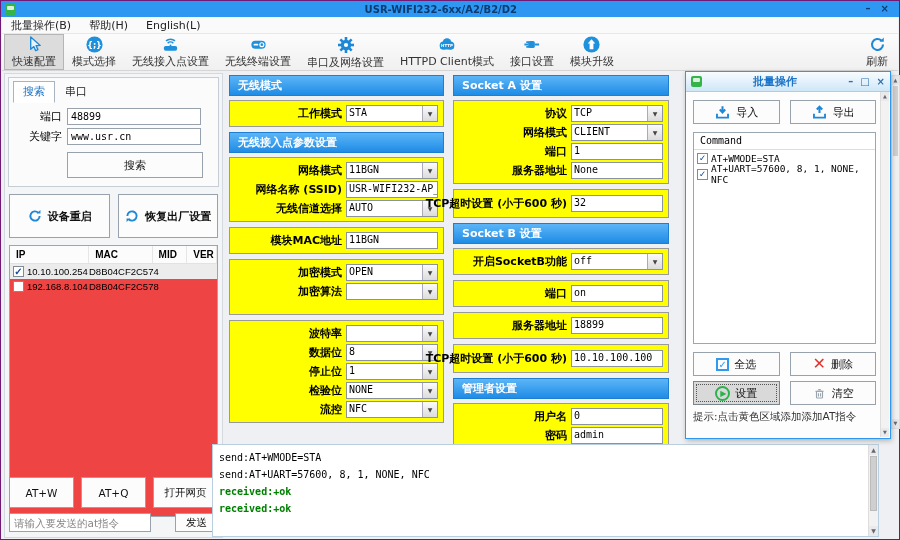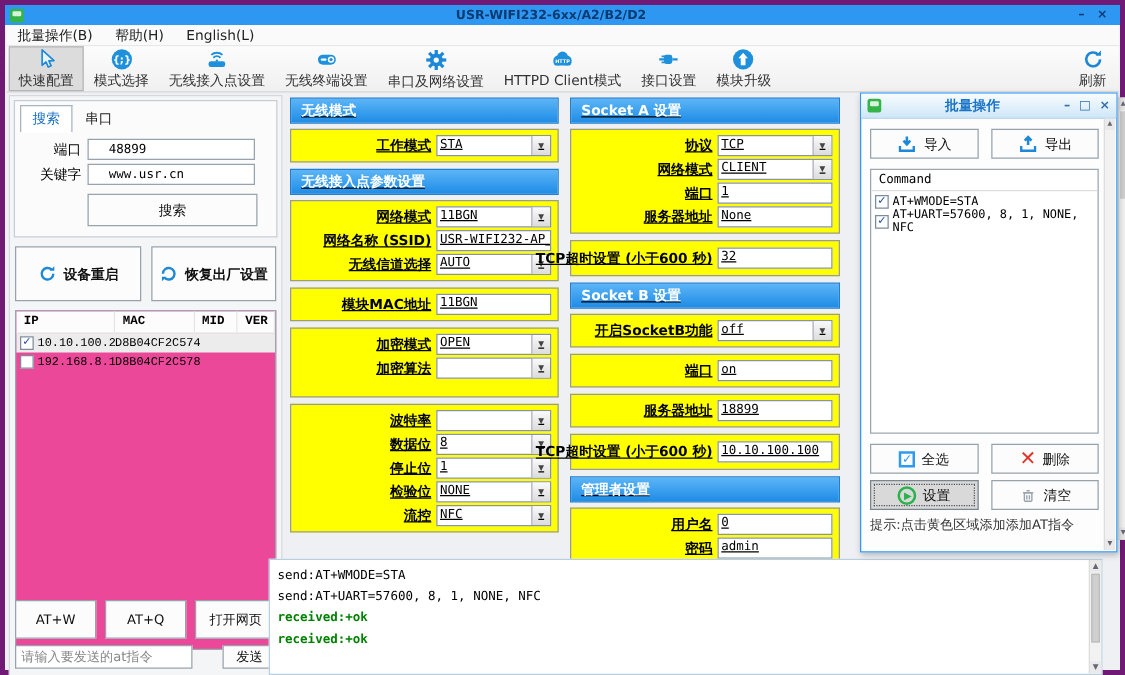--- a/index.html
+++ b/index.html
@@ -1,17 +1,17 @@
 <!DOCTYPE html>
 <html><head>
 <meta charset="utf-8">
 <style>
   * { margin:0; padding:0; box-sizing:border-box; cursor:default; }
   html,body { width:900px; height:540px; font-family:"DejaVu Sans", sans-serif; background:#eef0f3; overflow:hidden; }
-  .frame { position:absolute; inset:0; border:4px solid #701a75; }
+  .frame { position:absolute; inset:0; border:1px solid #701a75; }
 
   
   .titlebar { position:absolute; left:0; top:0; right:0; height:16px; background:#2e97f2; display:flex; align-items:center; padding:0 4px; }
   .logo { width:11px; height:11px; background:#35b44a; border-radius:2px; position:relative; flex:0 0 auto; }
   .logo::after{content:""; position:absolute; left:2px; top:2px; width:7px; height:4px; background:#d9f2dc; border-radius:1px;}
   .title-text { flex:1; text-align:center; font-size:10px; font-weight:bold; color:#0c3b72; }
   .win-ctrl { display:flex; gap:10px; padding-right:6px; }
   .win-ctrl span { font-size:10px; font-weight:bold; color:#0c3b72; line-height:14px; }
 
   
@@ -26,44 +26,44 @@
   .tb-spacer { flex:1; }
 
   
   .left-panel { position:absolute; left:3px; top:72px; width:219px; height:465px; background:#f4f5f6; border:1px solid #d3d9df; }
   .search-box { margin:3px; border:1px solid #c7cdd4; background:#fbfbfb; padding:4px 5px 8px; }
   .tabs { display:flex; margin:-1px 0 5px -1px; }
   .tab { font-size:11px; padding:2px 9px 3px; border:1px solid transparent; color:#222; }
   .tab.active { background:#fff; border-color:#a8b4c0; border-bottom-color:#fff; color:#1a70c0; }
   .f-row { display:flex; align-items:center; margin:3px 0; }
   .f-lbl { width:48px; text-align:right; font-size:11px; margin-right:5px; white-space:nowrap; }
-  .f-in { width:134px; height:17px; background:#fff; border:1px solid #97a2ac; font:10px "DejaVu Sans Mono", monospace; padding:1px 16px; line-height:14px; }
+  .f-in { width:134px; height:17px; background:#fff; border:1px solid #97a2ac; font:10px "DejaVu Sans Mono", monospace; padding:1px 3px; line-height:14px; }
   .btn { background:#fcfcfc; border:1px solid #97a2ac; font-size:11px; display:flex; align-items:center; justify-content:center; gap:5px; color:#111; }
   .search-btn { margin:7px 0 0 53px; width:136px; height:26px; }
   .dev-btn-row { display:flex; gap:8px; margin:7px 4px; }
   .dev-btn { flex:1; height:44px; font-weight:bold; }
-  .dev-table { margin:4px; background:#ec4899; border:1px solid #9aa6b0; height:272px; overflow:hidden; font-family:Liberation Mono, monospace; }
+  .dev-table { margin:4px; background:#ef4444; border:1px solid #9aa6b0; height:272px; overflow:hidden; font-family:Liberation Sans, sans-serif; }
   .dt-head { display:flex; height:18px; align-items:center; border-bottom:1px solid #e2e2e2; font-size:10px; font-weight:bold; background:#fcfcfc; }
   .dt-head span { border-right:1px solid #e6e6e6; height:100%; display:flex; align-items:center; padding-left:6px; }
   .dt-row { display:flex; height:15px; align-items:center; font-size:9.5px; }
   .dt-row.sel { background:#ececec; }
   .col-ip{width:80px;} .col-mac{width:64px;} .col-mid{width:35px;} .col-ver{width:30px;}
   .cb { width:11px; height:11px; border:1px solid #7e8c9a; background:#fff; display:inline-flex; align-items:center; justify-content:center; margin:0 3px; flex:0 0 auto; }
   .cb.on::after { content:"\2713"; font-size:10px; font-weight:bold; color:#16489c; margin-top:-1px; }
   .dt-ip { width:62px; overflow:hidden; white-space:nowrap; }
   .dt-mac { width:90px; overflow:hidden; white-space:nowrap; }
   .at-row { position:absolute; left:4px; right:4px; bottom:29px; display:flex; gap:7px; }
   .at-row .btn { flex:1; height:31px; font-size:10.5px; }
   .send-row { position:absolute; left:4px; right:4px; bottom:5px; display:flex; gap:24px; }
   .send-input { flex:1; height:19px; border:1px solid #97a2ac; background:#fff; font-size:10.5px; padding:0 4px; font-family:"DejaVu Sans", sans-serif; }
   .send-input::placeholder { color:#888; }
   .send-btn { width:54px; height:19px; font-size:10.5px; }
 
   
-  .col { position:absolute; top:74px;text-decoration:underline; }
+  .col { position:absolute; top:74px; }
   .col1 { left:228px; width:215px; }
   .col2 { left:452px; width:216px; }
   .sec-h { height:21px; line-height:20px; padding:0 8px; margin-bottom:4px; font-size:11px; font-weight:bold; color:#fff; background:linear-gradient(#5cb5f7,#1f8ce6); border:1px solid #1f7ecf; }
   .ybox { background:#ffff00; border:1px solid #9a9a9a; padding:2px 5px; margin-bottom:5px; }
   .y-row { display:flex; align-items:center; justify-content:flex-end; height:17px; margin:2px 0; }
   .y-lbl { font-size:11px; font-weight:bold; margin-right:4px; white-space:nowrap; }
   .combo { display:flex; width:92px; height:17px; background:#fff; border:1px solid #8b949c; flex:0 0 auto; }
   .combo .cval { flex:1; font:10px "DejaVu Sans Mono", monospace; padding:1px 2px; overflow:hidden; white-space:nowrap; }
   .combo .cbtn { width:15px; border-left:1px solid #aab; background:linear-gradient(#fafafa,#dcdcdc); display:flex; align-items:center; justify-content:center; font-size:6px; color:#444; }
   .tin { width:92px; height:17px; background:#fff; border:1px solid #8b949c; font:10px "DejaVu Sans Mono", monospace; padding:1px 2px; overflow:hidden; white-space:nowrap; flex:0 0 auto; }

